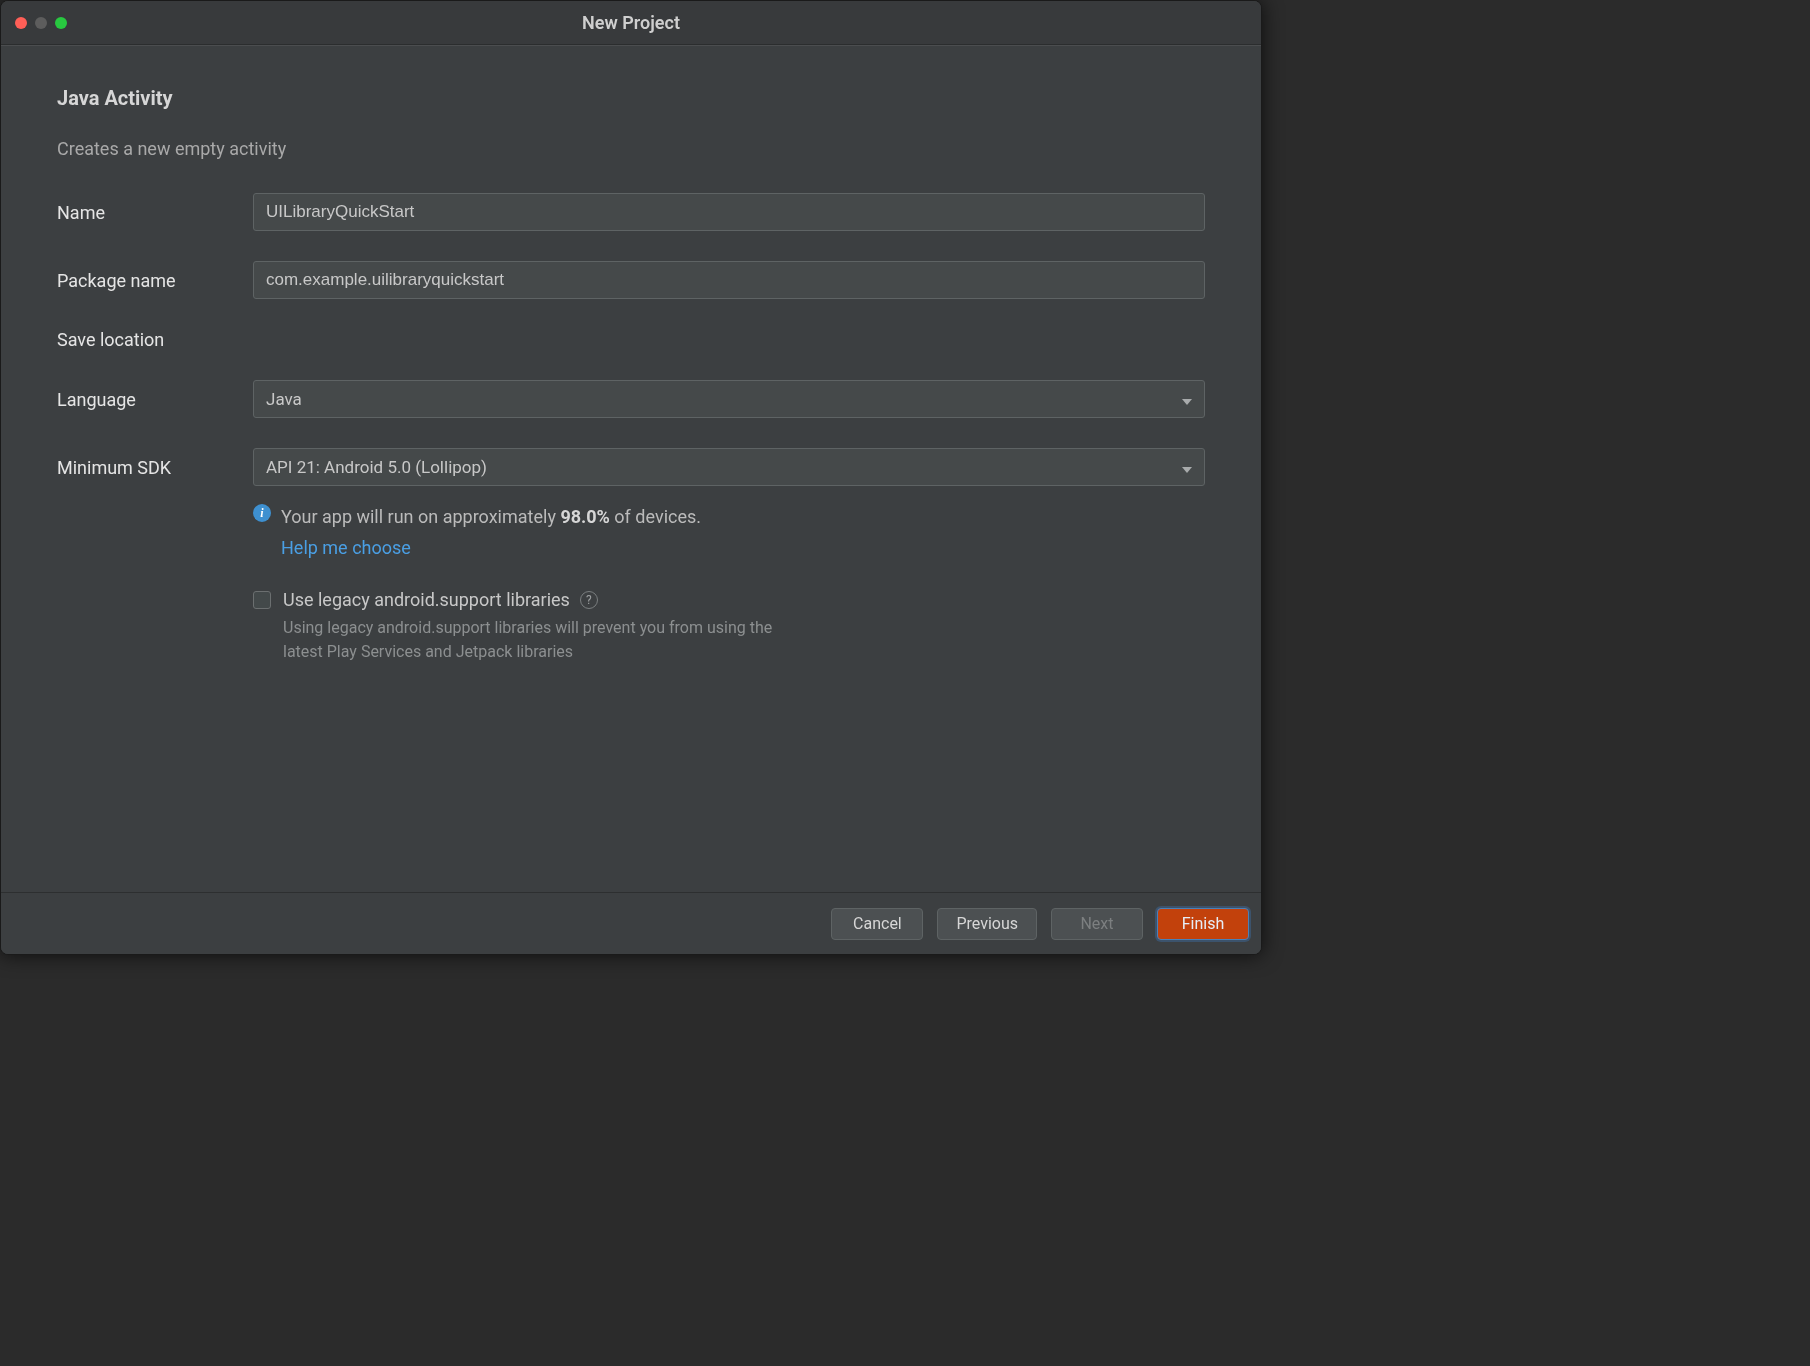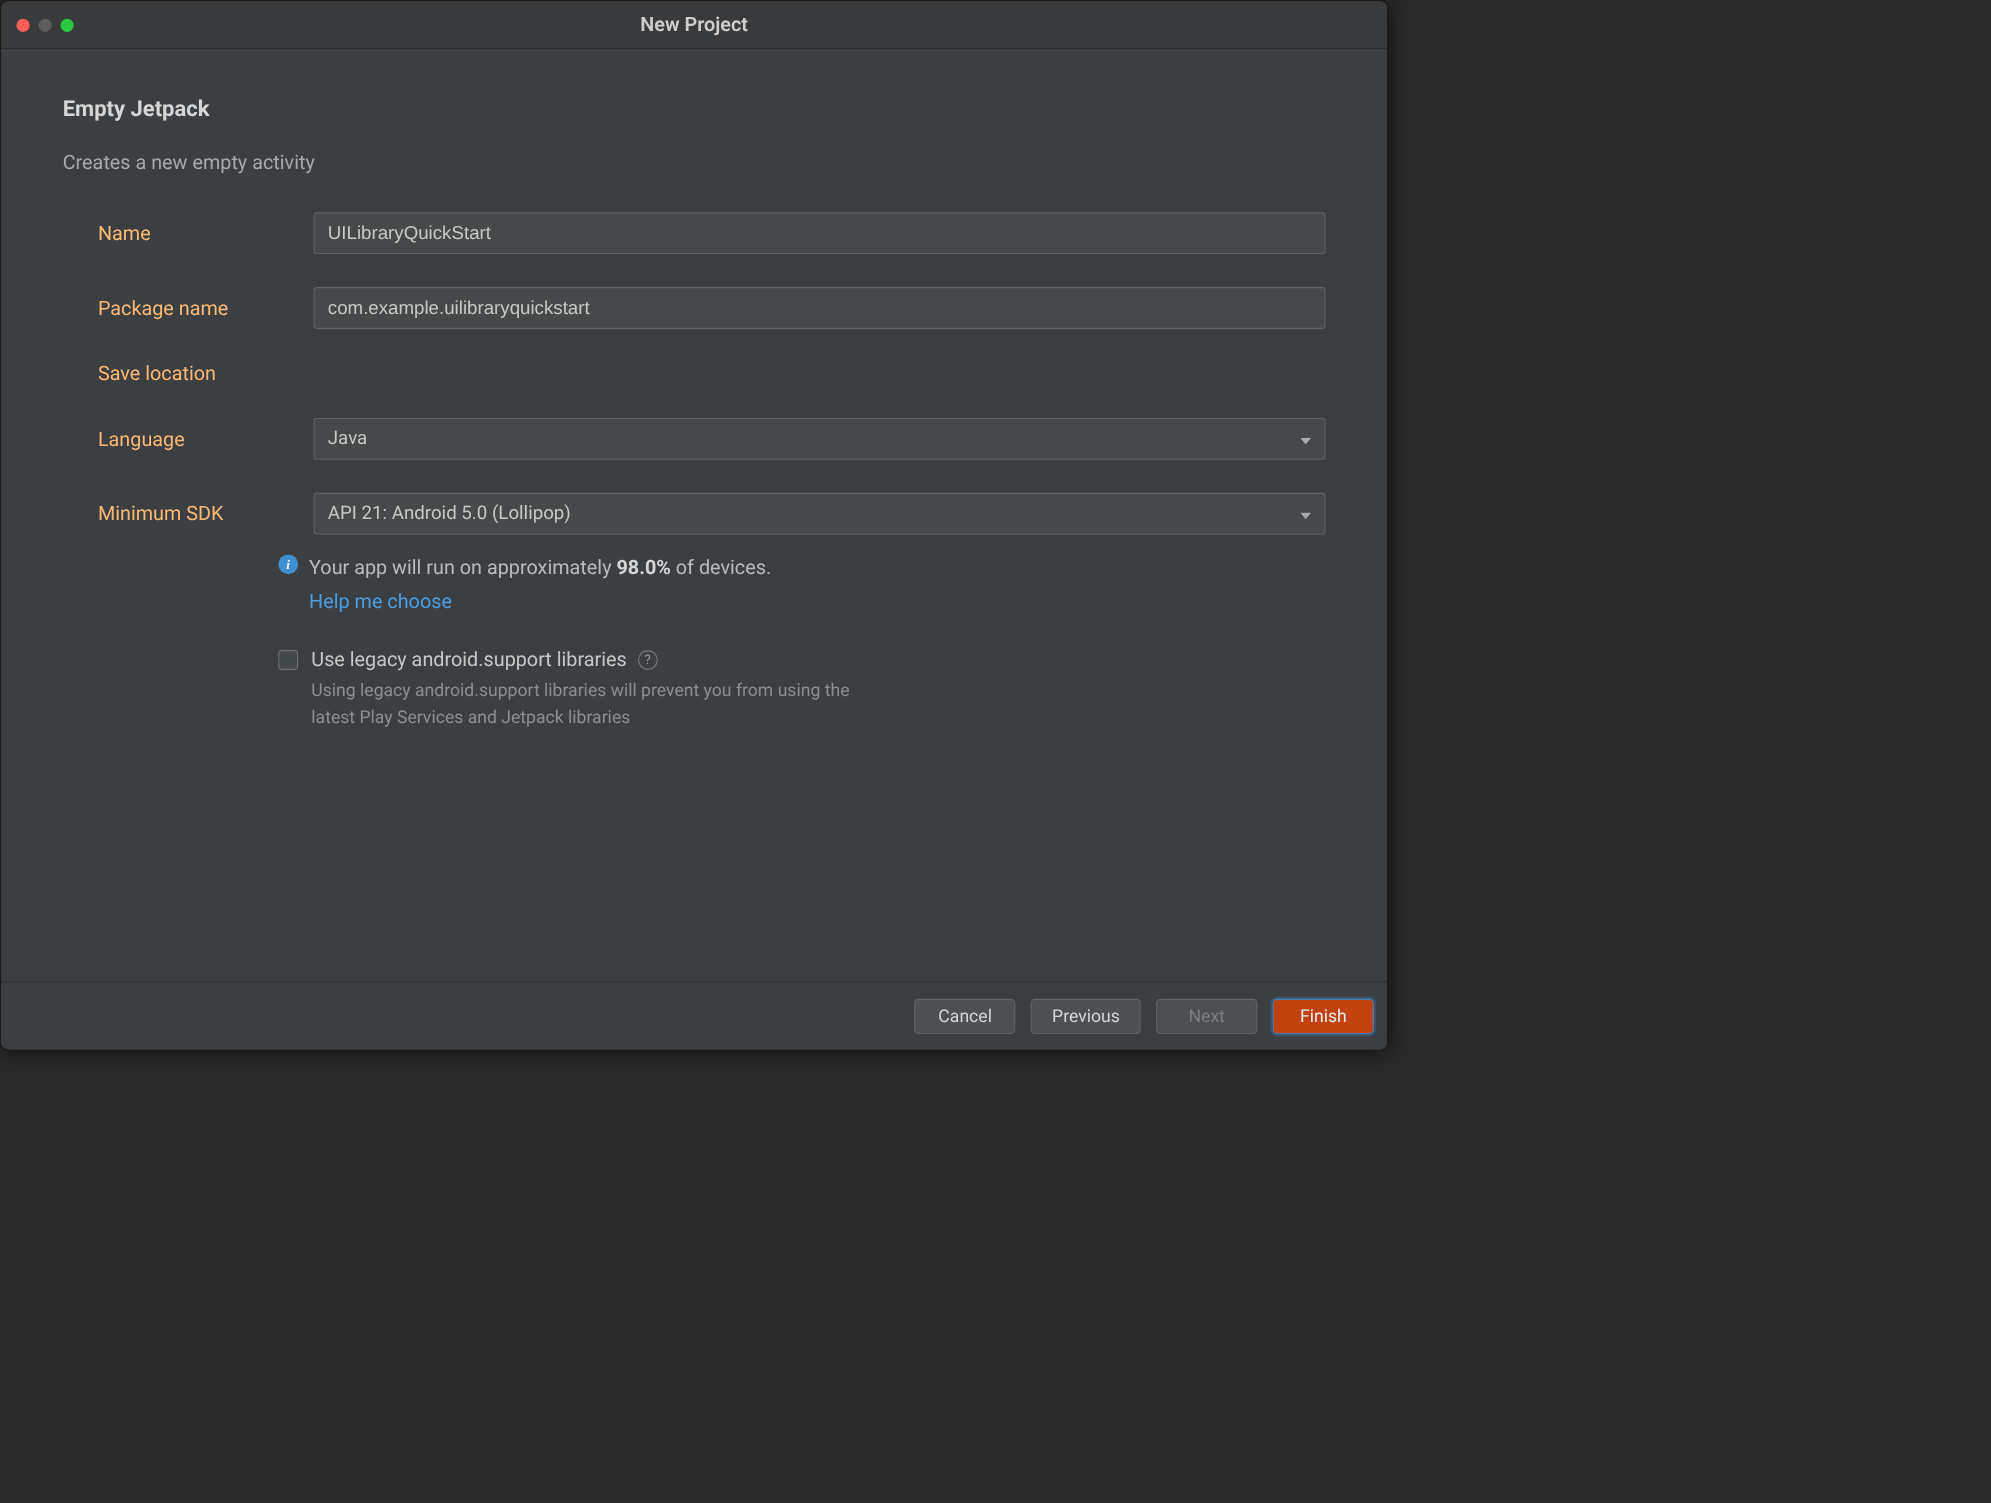--- a/index.html
+++ b/index.html
@@ -68,22 +68,21 @@
     margin-bottom: 34px;
   }
   .form-row {
     display: flex;
     align-items: center;
     margin-bottom: 30px;
   }
   .form-label {
     width: 196px;
     flex-shrink: 0;
-    color: #fdba74;
-    margin-left: 32px;
+    color: #e5e5e5;
   }
   .text-input, .select-input {
     flex: 1;
     height: 38px;
     background: #45494a;
     border: 1px solid #5e6364;
     color: #c8c8c8;
     padding: 0 12px;
     font-size: 17px;
     border-radius: 3px;
@@ -221,21 +220,21 @@
     <div class="traffic-lights">
       <div class="tl close"></div>
       <div class="tl min"></div>
       <div class="tl max"></div>
     </div>
     <div class="title">New Project</div>
   </div>
 
   <div class="content">
 
-    <div class="heading">Empty Jetpack</div>
+    <div class="heading">Java Activity</div>
     <div class="subheading">Creates a new empty activity</div>
 
     <div class="form-row">
       <div class="form-label">Name</div>
       <input class="text-input" type="text" value="UILibraryQuickStart" style="">
     </div>
 
     <div class="form-row">
       <div class="form-label">Package name</div>
       <input class="text-input" type="text" value="com.example.uilibraryquickstart" style="">

